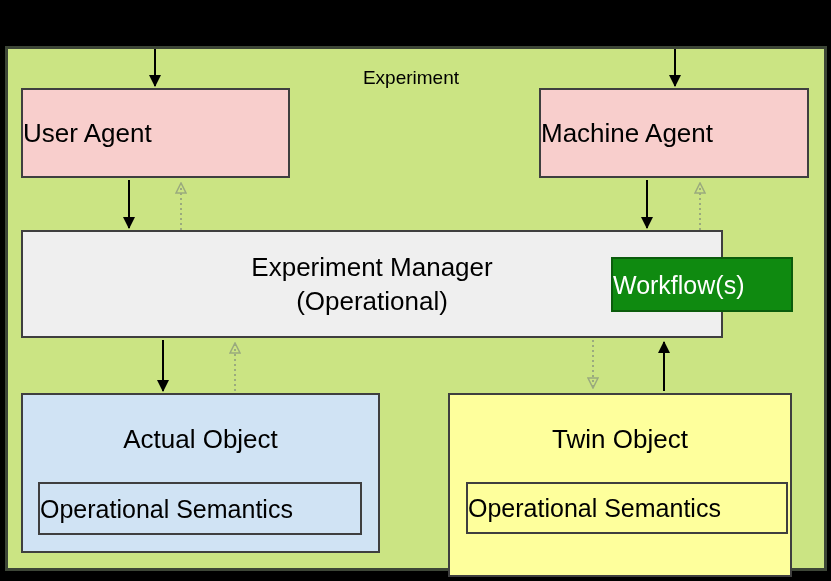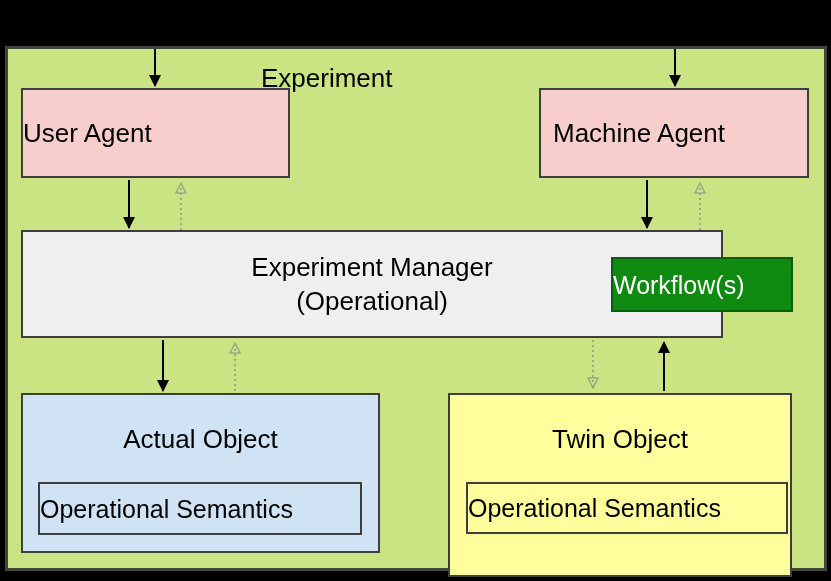--- a/index.html
+++ b/index.html
@@ -14,24 +14,24 @@
     border:3px solid var(--frame-border,#3d4637);
   }
   .node{
     position:absolute;box-sizing:border-box;
     border:2px solid var(--box-border,#3f3f3f);
     display:flex;align-items:center;justify-content:flex-start;
     font-size:26px;line-height:32px;text-align:center;
   }
   .title{
     position:absolute;left:261px;top:62px;width:300px;
-    text-align:left;font-size:26px;line-height:32px;
+    text-align:center;font-size:19px;line-height:32px;
   }
   .user-agent{left:21px;top:88px;width:269px;height:90px;background:var(--agent-fill,#f8cecc);}
-  .machine-agent{left:539px;top:88px;width:270px;height:90px;background:var(--agent-fill,#f8cecc);padding-left:12px;}
+  .machine-agent{left:539px;top:88px;width:270px;height:90px;background:var(--agent-fill,#f8cecc);}
   .manager{
     left:21px;top:230px;width:702px;height:108px;background:var(--manager-fill,#efefef);
     display:block;padding-top:18px;line-height:34px;
   }
   .workflow{
     left:611px;top:257px;width:182px;height:55px;
     background:var(--workflow-fill,#0f8a10);
     border:2px solid var(--workflow-border,#0b5c0c);
     color:var(--workflow-text,#fff);font-size:25px;
   }

